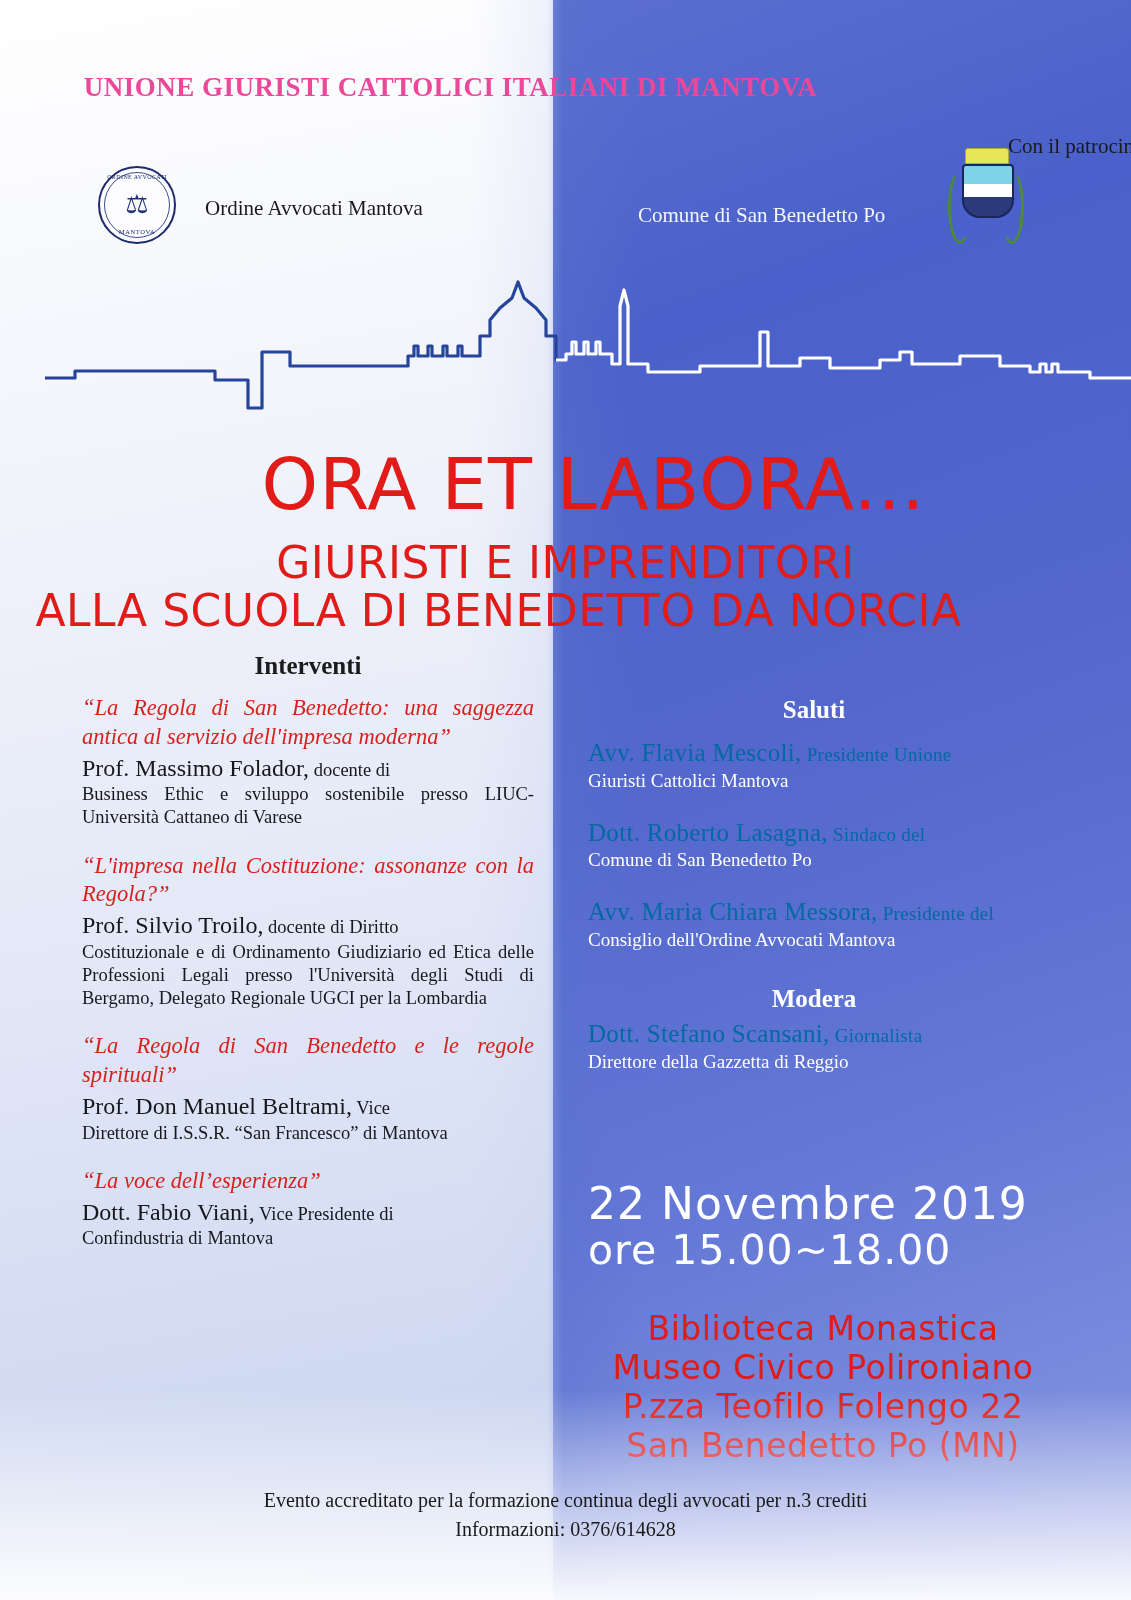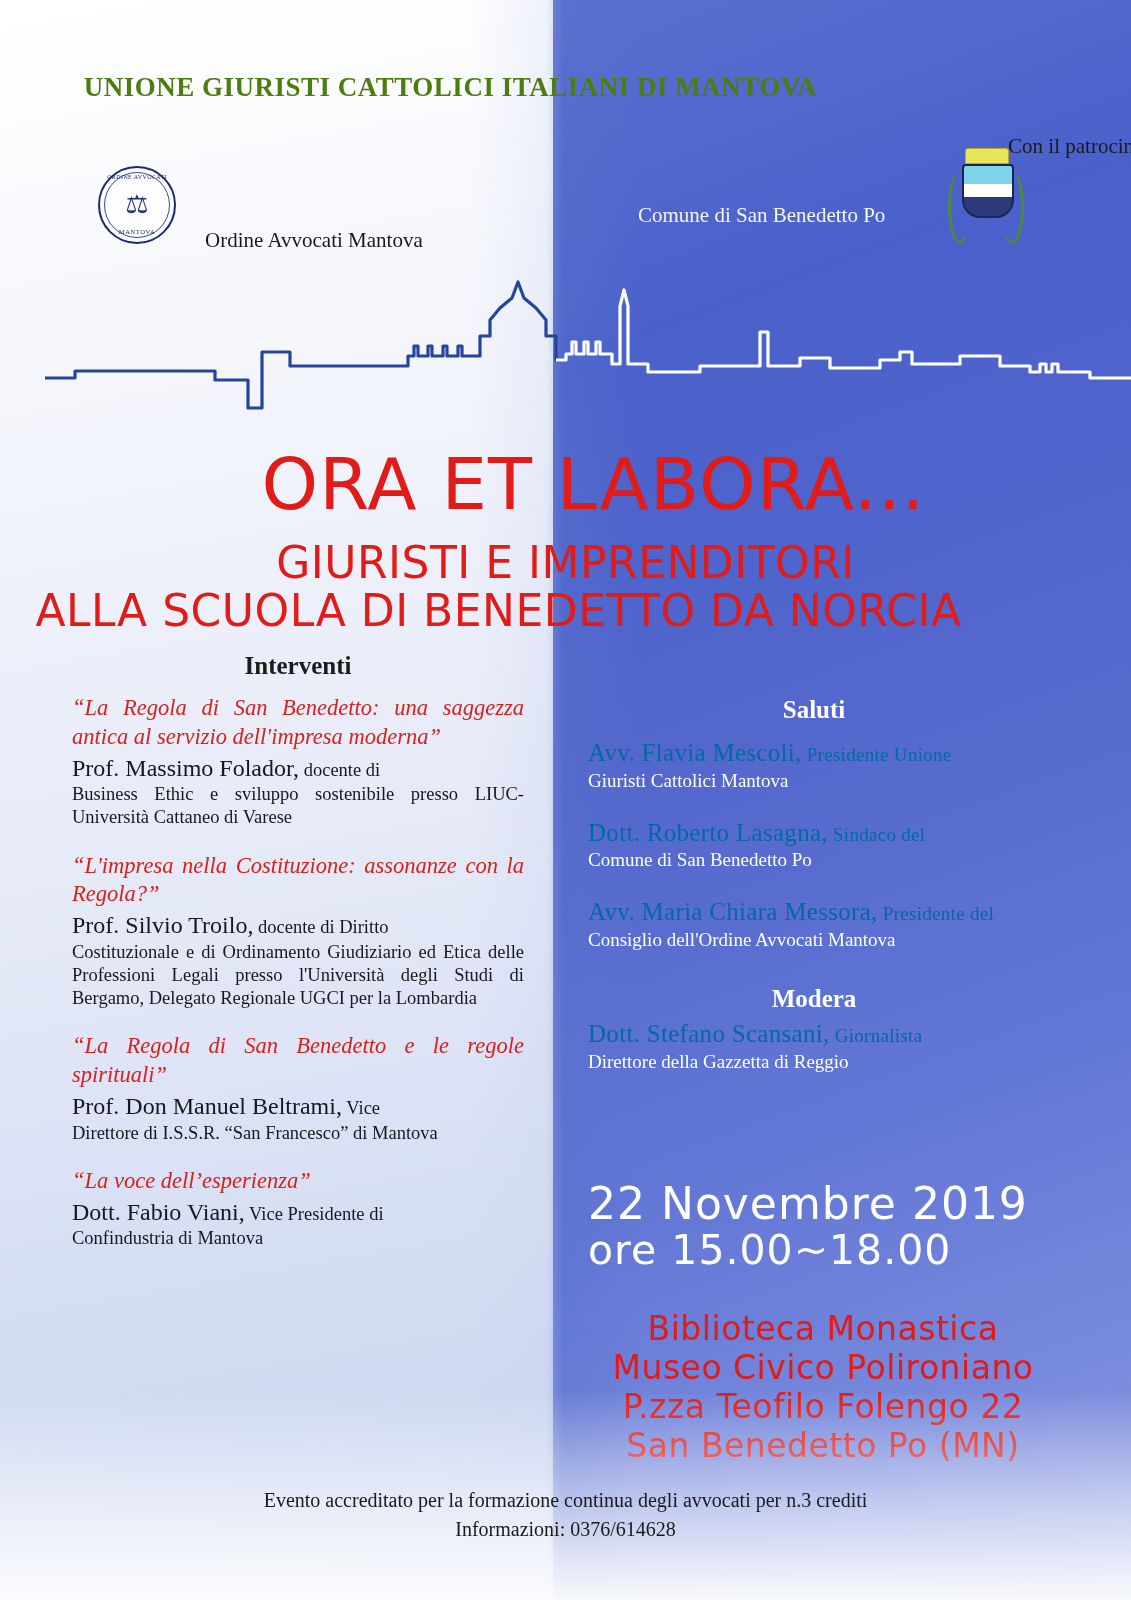--- a/index.html
+++ b/index.html
@@ -44,21 +44,21 @@
     width: 1131px; height: 210px;
     background: linear-gradient(to bottom, rgba(255,255,255,0) 0%, rgba(255,255,255,0.55) 55%, rgba(255,255,255,0.95) 100%);
   }
   .content { position: relative; width: 100%; height: 100%; }
 
   
   .org-title {
     position: absolute;
     top: 72px; left: 0; width: 901px;
     text-align: center;
-    color: #4d7c0f;
+    color: #ec4899;
     font-weight: bold;
     font-size: 27px;
     letter-spacing: 0.5px;
     font-family: "Liberation Serif", serif;
   }
   .patrocinio {
     position: absolute;
     top: 134px; left: 0; width: 1131px;
     text-align: right;
     font-size: 21px;
@@ -89,21 +89,21 @@
     position: absolute; bottom: 9px; left: 0; width: 100%;
     text-align: center; font-size: 6.5px; color: #1d2a6b; letter-spacing: .6px;
   }
   .logo-left .scale {
     position: absolute; left: 50%; top: 50%;
     transform: translate(-50%, -50%);
     font-size: 26px; color: #24337a; line-height: 1;
   }
   .label-ordine {
     position: absolute;
-    left: 205px; top: 228px;
+    left: 205px; top: 196px;
     font-size: 21px; color: #1a1a1a;
   }
   .label-comune {
     position: absolute;
     left: 638px; top: 203px;
     font-size: 21px; color: #f4f6ff;
   }
   .logo-right {
     position: absolute;
     right: 112px; top: 148px;
@@ -166,21 +166,21 @@
     color: #e01b18;
     font-size: 44px;
     font-family: "DejaVu Sans", sans-serif;
     letter-spacing: 0.5px;
     line-height: 1.05;
   }
 
   
   .col-left {
     position: absolute;
-    left: 72px; top: 652px;
+    left: 82px; top: 652px;
     width: 452px;
   }
   .col-right {
     position: absolute;
     left: 588px; top: 652px;
     width: 452px;
   }
   .col-heading {
     text-align: center;
     font-weight: bold;

